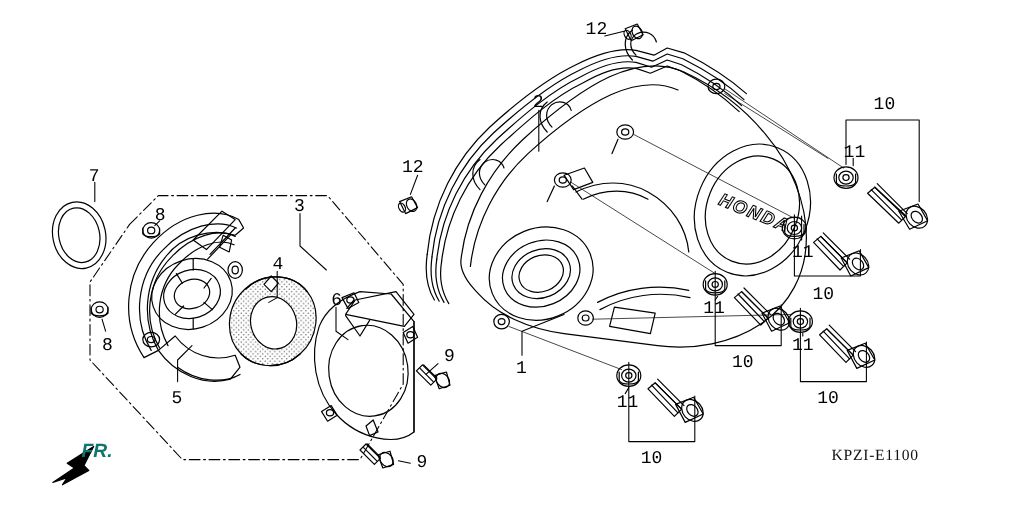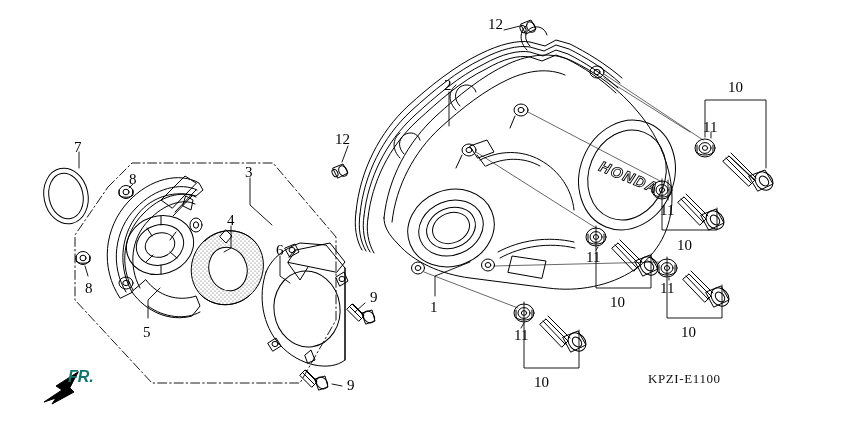--- a/index.html
+++ b/index.html
@@ -1,20 +1,20 @@
 <!DOCTYPE html>
 <html><head>
 <meta charset="utf-8">
 <style>
   html,body{margin:0;padding:0;background:#fff;}
   body{width:850px;height:425px;overflow:hidden;
        font-family:"Liberation Serif",serif;}
   #stage{position:relative;width:850px;height:425px;background:#ffffff;}
   svg#art{position:absolute;left:0;top:0;width:850px;height:425px;}
-  .lbl{position:absolute;font-family:Liberation Serif, serif;
+  .lbl{position:absolute;font-family:Liberation Mono, monospace;
        font-size:15px;color:#000;line-height:1;white-space:nowrap;}
   .code{position:absolute;font-family:"Liberation Serif",serif;
         font-size:13px;letter-spacing:.6px;color:#111;white-space:nowrap;}
   .fr{position:absolute;font-family:"Liberation Sans",sans-serif;
       font-size:16px;font-weight:bold;font-style:italic;color:#0f766e;}
 </style>
 </head>
 <body>
 
 <div id="stage">
@@ -361,15 +361,15 @@
   <div class="lbl" style="left:534px;top:375px">10</div>
   <div class="lbl" style="left:703px;top:120px">11</div>
   <div class="lbl" style="left:660px;top:203px">11</div>
   <div class="lbl" style="left:586px;top:250px">11</div>
   <div class="lbl" style="left:660px;top:281px">11</div>
   <div class="lbl" style="left:514px;top:328px">11</div>
   <div class="lbl" style="left:488px;top:17px">12</div>
   <div class="lbl" style="left:335px;top:132px">12</div>
 
   <div class="fr" style="left:68px;top:368px">FR.</div>
-  <div class="code" style="left:648px;top:371px">KPZI-E1100</div>
+  <div class="code" style="left:693px;top:371px">KPZI-E1100</div>
 
 </div>
 
 </body></html>

